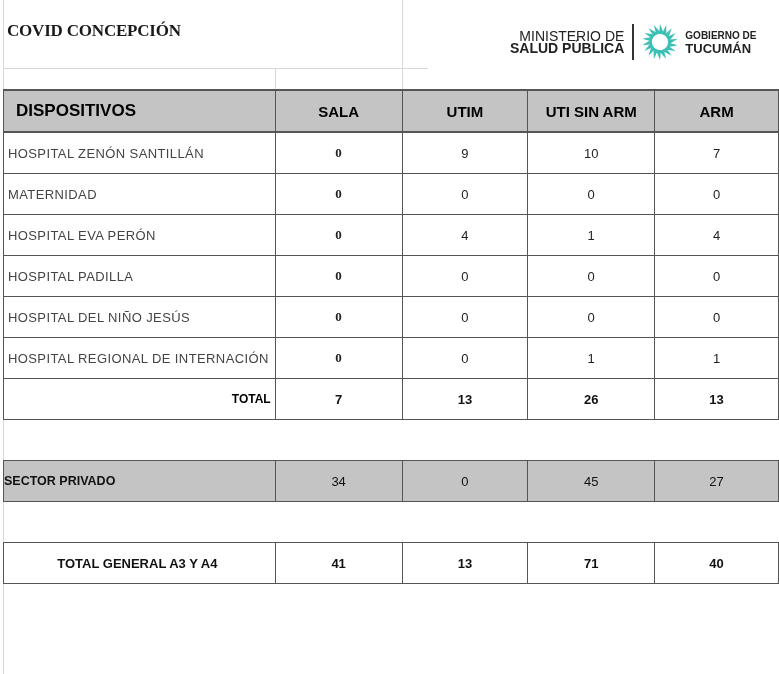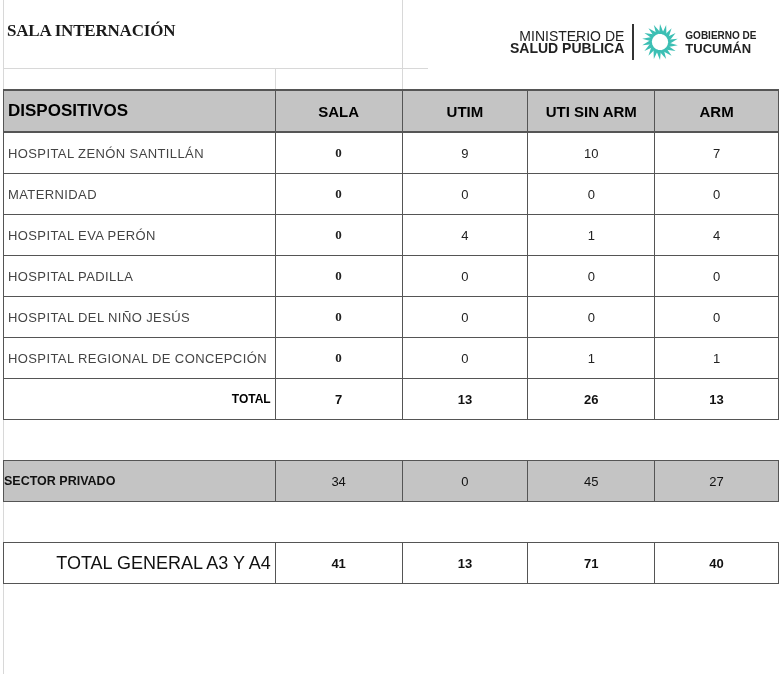--- a/index.html
+++ b/index.html
@@ -10,41 +10,41 @@
   .logo .min .b { font-weight:bold; }
   .logo .sep { width:2px; height:36px; background:#333; margin:0 7px 0 8px; }
   .logo .gob { font-size:10px; line-height:13px; color:#222; font-weight:bold; }
   .logo .gob .big { font-size:13px; }
   .logo svg { margin-right:6px; }
   .faint-line { position:absolute; background:#d8d8d8; }
   table { position:absolute; left:3px; top:89px; border-collapse:collapse; table-layout:fixed; }
   td { border:1px solid #555; height:40px; padding:0; text-align:center; font-size:13px; }
   td.name { text-align:left; padding-left:4px; font-size:13px; color:#444; letter-spacing:0.4px; }
   tr.hdr td { background:#c4c4c4; font-weight:900; font-size:15px; color:#000; border-top:2px solid #555; border-bottom:2px solid #555; }
-  tr.hdr td.name { font-size:17px; color:#000; letter-spacing:0; padding-left:4px; }
+  tr.hdr td.name { font-size:17px; color:#000; letter-spacing:0; padding-left:12px; }
   td.num { font-family:"Liberation Serif", serif; font-weight:bold; font-size:13px; color:#222; }
   td.numr { font-family:"Liberation Sans", sans-serif; font-size:13px; color:#222; }
   tr.total td { font-weight:bold; }
   tr.total td.label { text-align:right; padding-right:4px; font-size:12px; color:#000; font-weight:900; }
   tr.total td.v { font-family:"Liberation Sans", sans-serif; font-weight:bold; font-size:13px; }
   tr.gap td { border-left:none; border-right:none; height:40px; }
   tr.priv td { background:#c4c4c4; font-size:13px; }
   tr.priv td.label { text-align:left; font-weight:bold; font-size:12.5px; color:#111; }
-  tr.grand td.label { text-align:right; padding-right:4px; font-weight:normal; font-size:18px; color:#111; }
+  tr.grand td.label { padding-right:4px; font-weight:bold; font-size:13px; color:#111; }
   tr.grand td.v { font-weight:bold; }
 </style>
 </head>
 <body>
 
 <div class="faint-line" style="left:3px;top:68px;width:425px;height:1px;"></div>
 <div class="faint-line" style="left:3px;top:0;width:1px;height:674px;"></div>
 <div class="faint-line" style="left:275px;top:68px;width:1px;height:21px;"></div>
 <div class="faint-line" style="left:402px;top:0;width:1px;height:89px;"></div>
 
-<div class="title">SALA INTERNACIÓN</div>
+<div class="title">COVID CONCEPCIÓN</div>
 
 <div class="logo">
   <div class="min">
     <div>MINISTERIO DE</div>
     <div class="b">SALUD PÚBLICA</div>
   </div>
   <div class="sep"></div>
   <svg width="38" height="38" viewBox="-19 -19 38 38">
     <g fill="#3cbfb4">
       <path d="M0,-18 L4,-8 L-1,-8 Z" transform="rotate(0)"></path>
@@ -118,21 +118,21 @@
     <td class="numr">0</td>
   </tr>
   <tr>
     <td class="name">HOSPITAL DEL NIÑO JESÚS</td>
     <td class="num">0</td>
     <td class="numr">0</td>
     <td class="numr">0</td>
     <td class="numr">0</td>
   </tr>
   <tr>
-    <td class="name">HOSPITAL REGIONAL DE CONCEPCIÓN</td>
+    <td class="name">HOSPITAL REGIONAL DE INTERNACIÓN</td>
     <td class="num">0</td>
     <td class="numr">0</td>
     <td class="numr">1</td>
     <td class="numr">1</td>
   </tr>
   <tr class="total">
     <td class="label">TOTAL</td>
     <td class="v">7</td>
     <td class="v">13</td>
     <td class="v">26</td>

